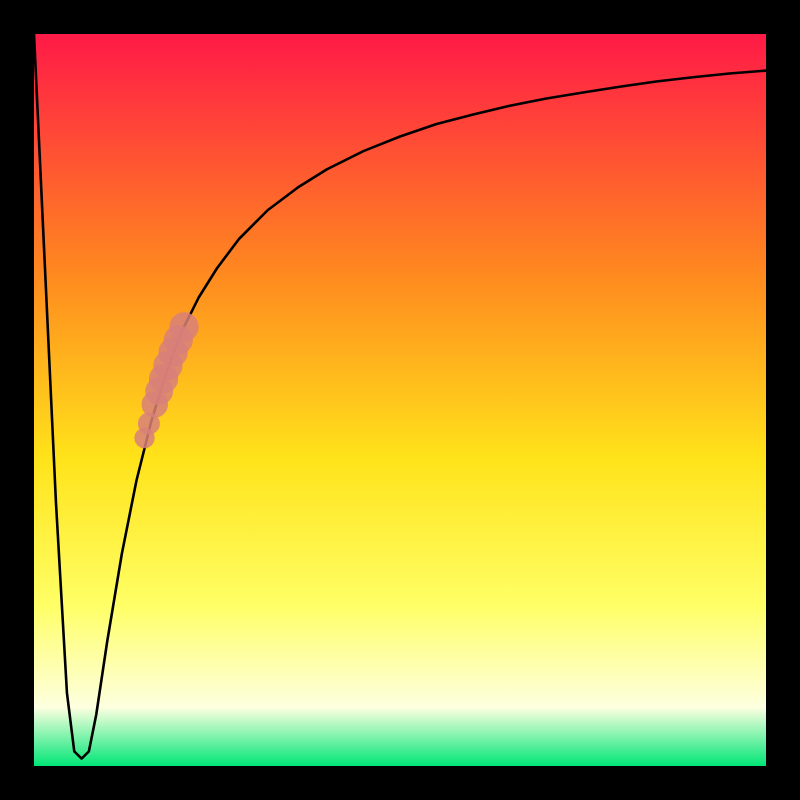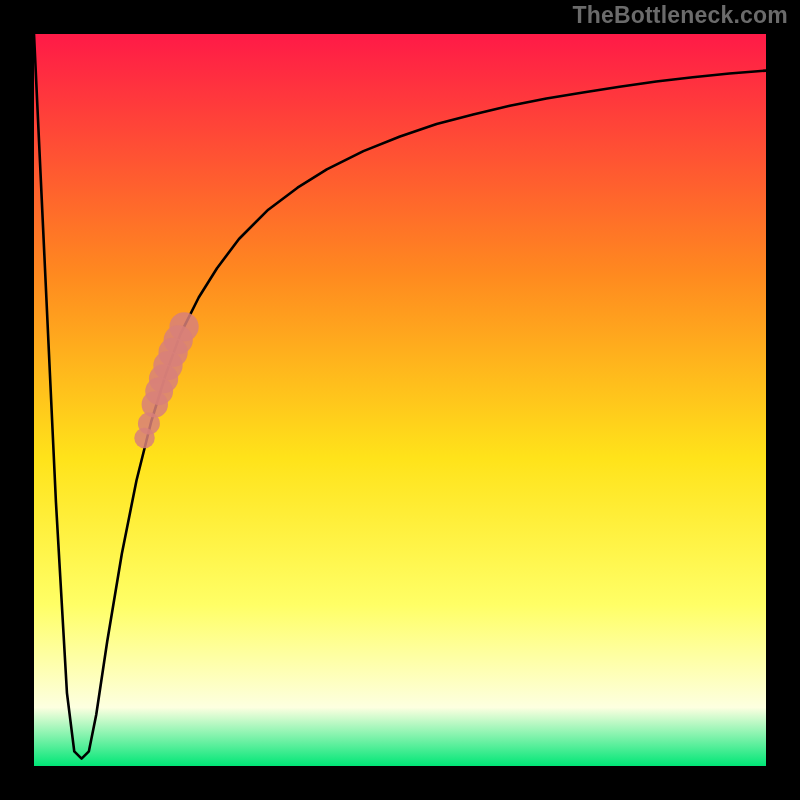--- a/index.html
+++ b/index.html
@@ -31,21 +31,20 @@
     left: 0;
     top: 0;
     width: 800px;
     height: 800px;
   }
 </style>
 </head>
 <body>
 
 <div class="stage">
-  <div class="watermark">TheBottleneck.com</div>
 
   <svg class="plot" viewBox="0 0 800 800">
     <defs>
       <linearGradient id="bg-grad" x1="0" y1="0" x2="0" y2="1">
         <stop id="g0" offset="0%" stop-color="#ff1a47"></stop>
         <stop id="g1" offset="33%" stop-color="#ff8a1f"></stop>
         <stop id="g2" offset="58%" stop-color="#ffe31a"></stop>
         <stop id="g3" offset="78%" stop-color="#ffff66"></stop>
         <stop id="g4" offset="92%" stop-color="#fdffe0"></stop>
         <stop id="g5" offset="100%" stop-color="#00e676"></stop>

